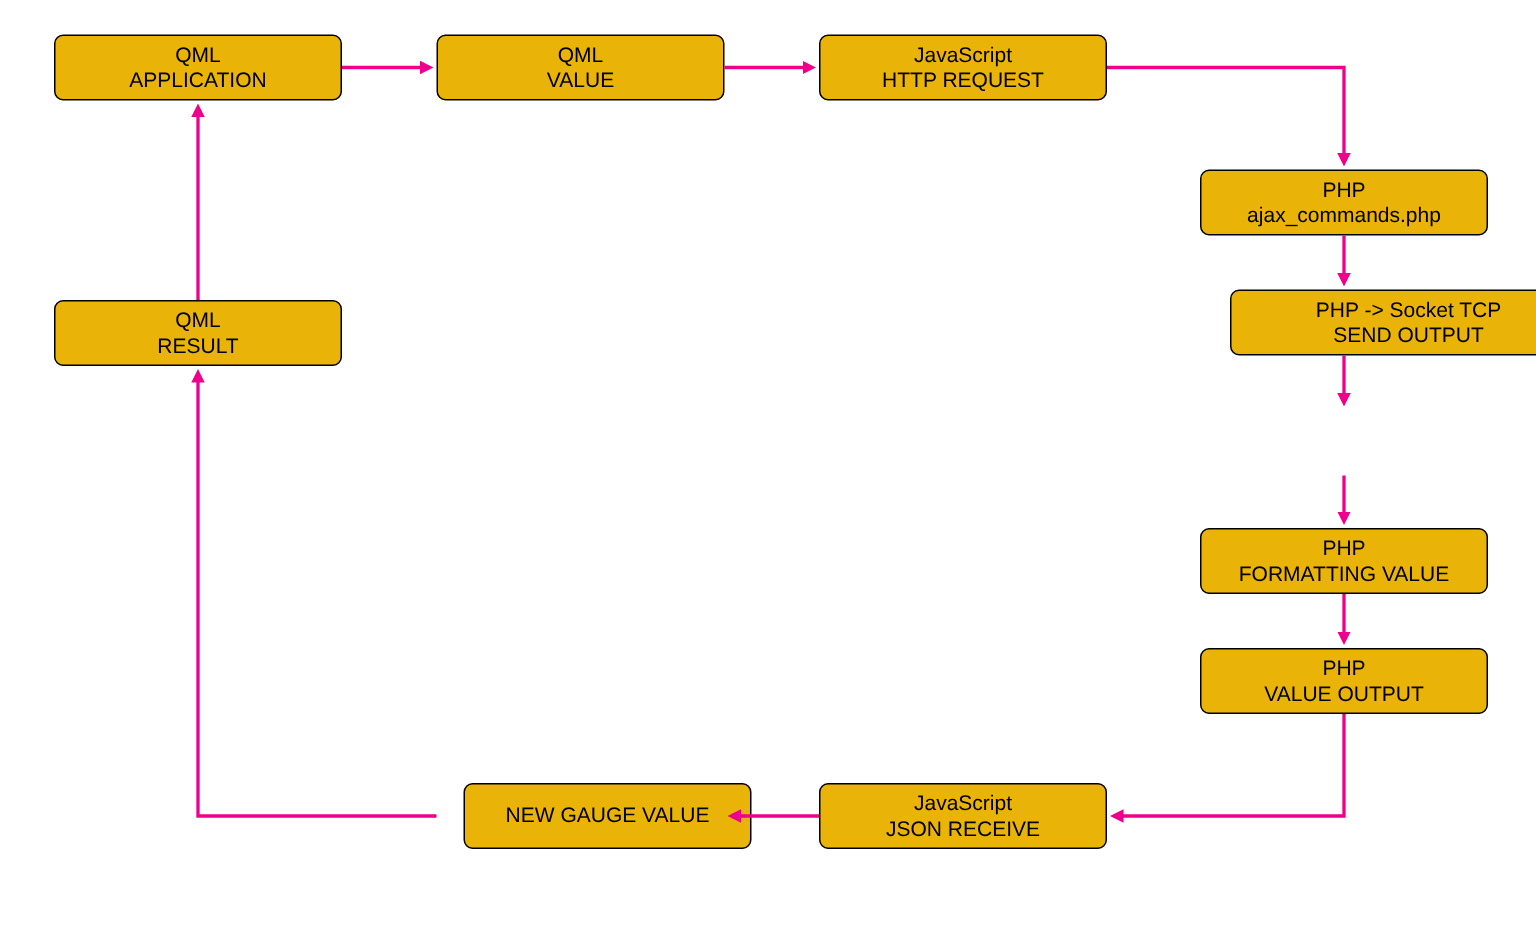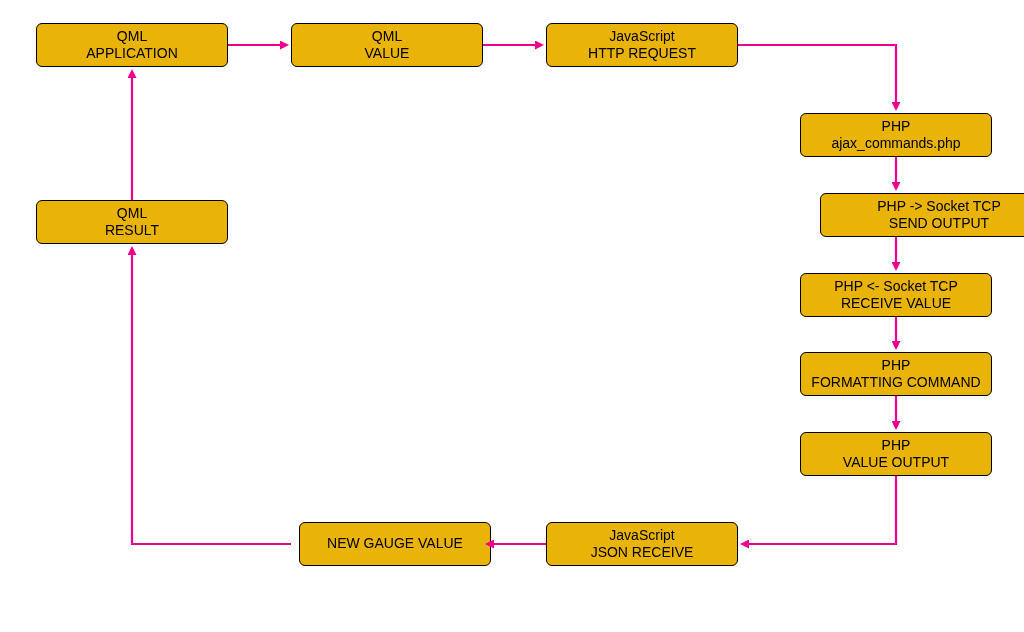--- a/index.html
+++ b/index.html
@@ -64,41 +64,37 @@
   <div class="box" style="left:800px; top:113px; width:192px; height:44px;">
     <span>PHP</span>
     <span>ajax_commands.php</span>
   </div>
 
   <div class="box" style="left:820px; top:193px; width:220px; height:44px;padding-left:22px;">
     <span>PHP -&gt; Socket TCP</span>
     <span>SEND OUTPUT</span>
   </div>
 
-  <div class="box" style="left:800px; top:273px; width:192px; height:44px;">
-    <span>PHP &lt;- Socket TCP</span>
-    <span>RECEIVE VALUE</span>
-  </div>
 
   <div class="box" style="left:800px; top:352px; width:192px; height:44px;">
     <span>PHP</span>
-    <span>FORMATTING COMMAND</span>
+    <span>FORMATTING VALUE</span>
   </div>
 
   <div class="box" style="left:800px; top:432px; width:192px; height:44px;">
     <span>PHP</span>
     <span>VALUE OUTPUT</span>
   </div>
 
   <div class="box" style="left:546px; top:522px; width:192px; height:44px;">
     <span>JavaScript</span>
     <span>JSON RECEIVE</span>
   </div>
 
-  <div class="box" style="left:299px; top:522px; width:192px; height:44px;">
+  <div class="box" style="left:309px; top:522px; width:192px; height:44px;">
     <span>NEW GAUGE VALUE</span>
   </div>
 
   <div class="box" style="left:36px; top:200px; width:192px; height:44px;">
     <span>QML</span>
     <span>RESULT</span>
   </div>
 
   <svg class="arrows">
     <defs>

